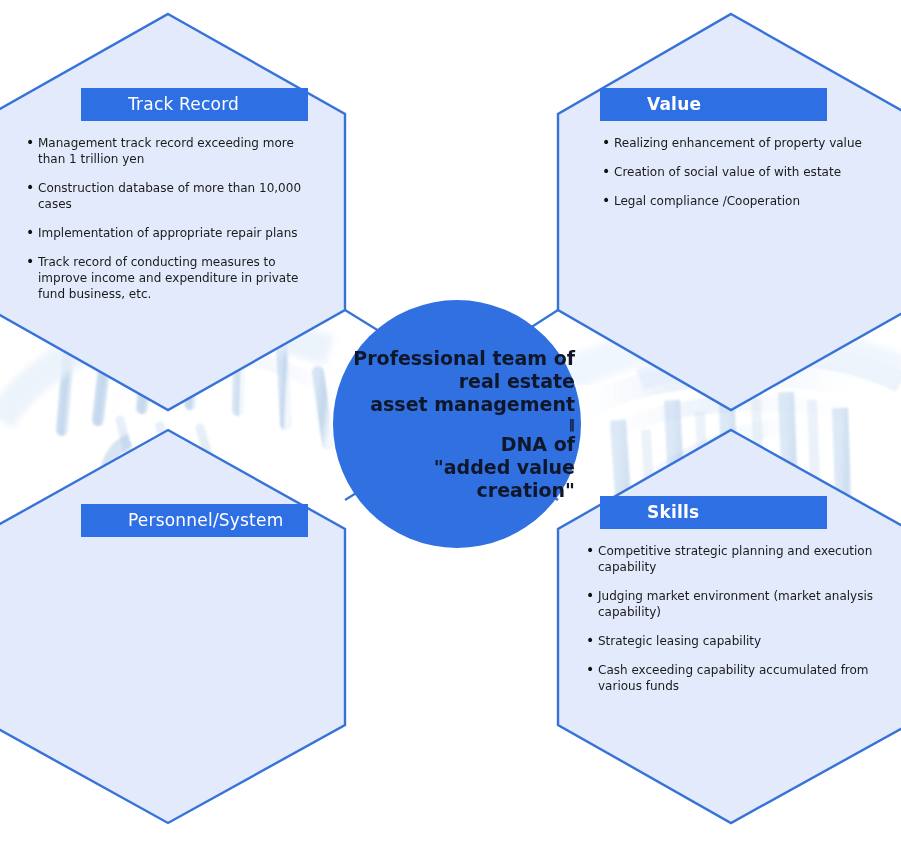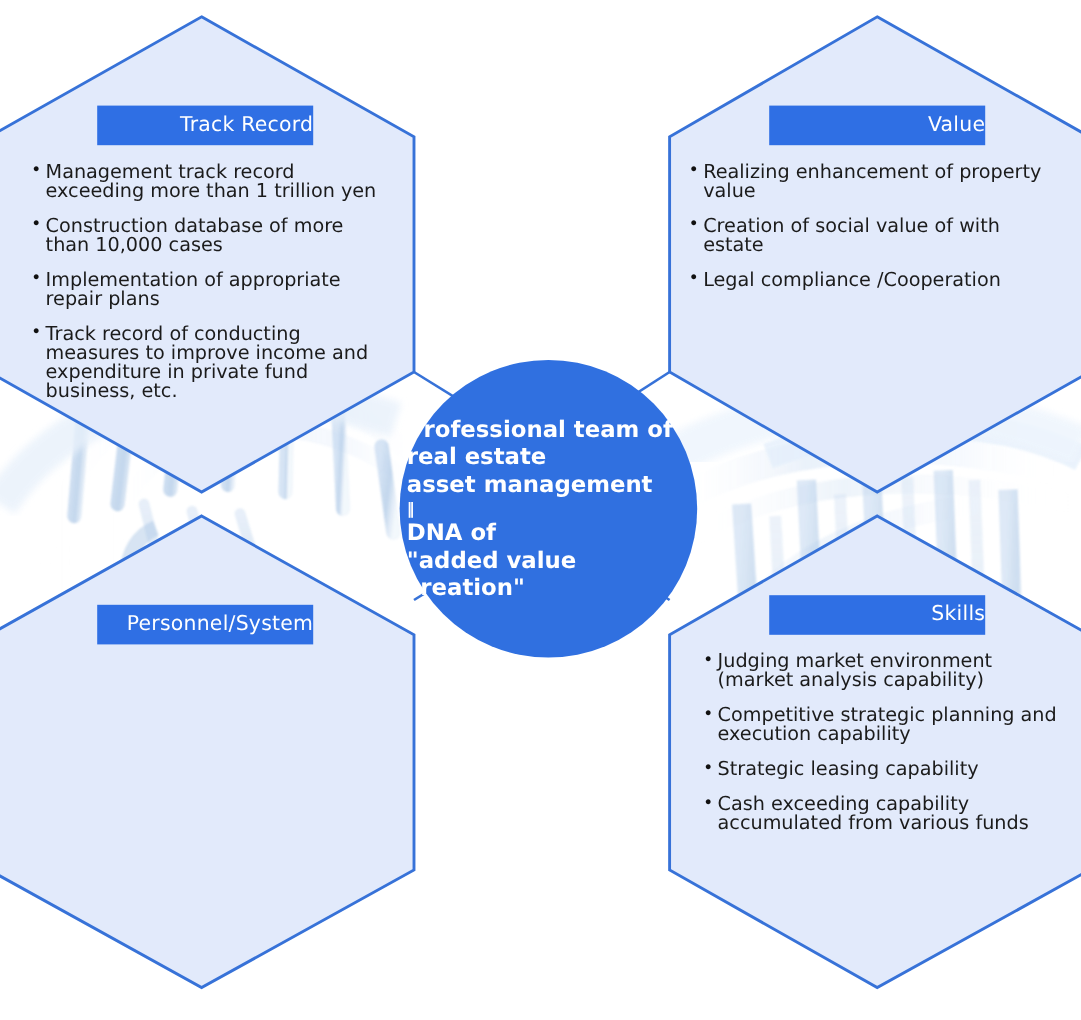--- a/index.html
+++ b/index.html
@@ -45,78 +45,79 @@
   .panel-tr { left: 558px; top: 88px;  width: 340px; }
   .panel-bl { left: 6px;   top: 504px; width: 340px; }
   .panel-br { left: 558px; top: 496px; width: 340px; }
 
   .panel-title {
     background: #2f6fe4;
     color: #ffffff;
     font-size: 17px;
     line-height: 33px;
     height: 33px;
-    text-align: right;
+    text-align: left;
     width: 180px;
     margin: 0 auto 0 auto;
     letter-spacing: .2px;
     font-family: "DejaVu Sans", "Liberation Sans", sans-serif;
+    padding-left: 47px;
   }
   .panel-tl .panel-title,
   .panel-bl .panel-title { margin-left: 75px; }
   .panel-tr .panel-title,
-  .panel-br .panel-title { margin-left: 83px; }
+  .panel-br .panel-title { margin-left: 42px; font-weight: bold; }
 
   ul.bullets {
     list-style: none;
     margin: 14px 0 0 0;
     padding: 0 14px 0 22px;
   }
   ul.bullets li {
     position: relative;
-    font-size: 16px;
+    font-size: 12px;
     line-height: 16px;
     color: #1b1b1b;
     margin: 0 0 13px 0;
     padding-left: 12px;
     text-indent: 0;
   }
   ul.bullets li::before {
     content: "\2022";
     position: absolute;
     left: 0;
     top: -1px;
     font-size: 14px;
     color: #111;
   }
   .panel-tl ul.bullets { padding-left: 20px; padding-right: 30px; }
   .panel-bl ul.bullets { padding-left: 20px; padding-right: 30px; }
-  .panel-tr ul.bullets { padding-left: 16px; padding-right: 18px; }
+  .panel-tr ul.bullets { padding-left: 44px; padding-right: 18px; }
   .panel-br ul.bullets { padding-left: 28px; padding-right: 14px; }
 
   
   #center-circle {
     position: absolute;
     left: 333px;
     top: 300px;
     width: 248px;
     height: 248px;
     border-radius: 50%;
     background: #3070e0;
     z-index: 5;
     display: flex;
     align-items: center;
     justify-content: center;
   }
   #center-text {
-    color: #ffffff;
+    color: #0f172a;
     font-weight: bold;
     font-size: 19px;
     line-height: 23px;
-    text-align: left;
+    text-align: right;
     width: 236px;
     font-family: "DejaVu Sans", "Liberation Sans", sans-serif;
   }
   #center-text .eq {
     font-size: 13px;
     line-height: 17px;
     display: block;
   }
 </style>
 </head>
@@ -244,22 +245,22 @@
     </ul>
   </div>
 
   <div class="panel panel-bl">
     <div class="panel-title">Personnel/System</div>
   </div>
 
   <div class="panel panel-br">
     <div class="panel-title">Skills</div>
     <ul class="bullets">
+      <li>Competitive strategic planning and execution capability</li>
       <li>Judging market environment  (market analysis capability)</li>
-      <li>Competitive strategic planning and execution capability</li>
       <li>Strategic leasing capability</li>
       <li>Cash exceeding capability accumulated from various funds</li>
     </ul>
   </div>
 
   <div id="center-circle">
     <div id="center-text">
       <span>Professional team of</span><br>
       <span>real estate</span><br>
       <span>asset management</span>

